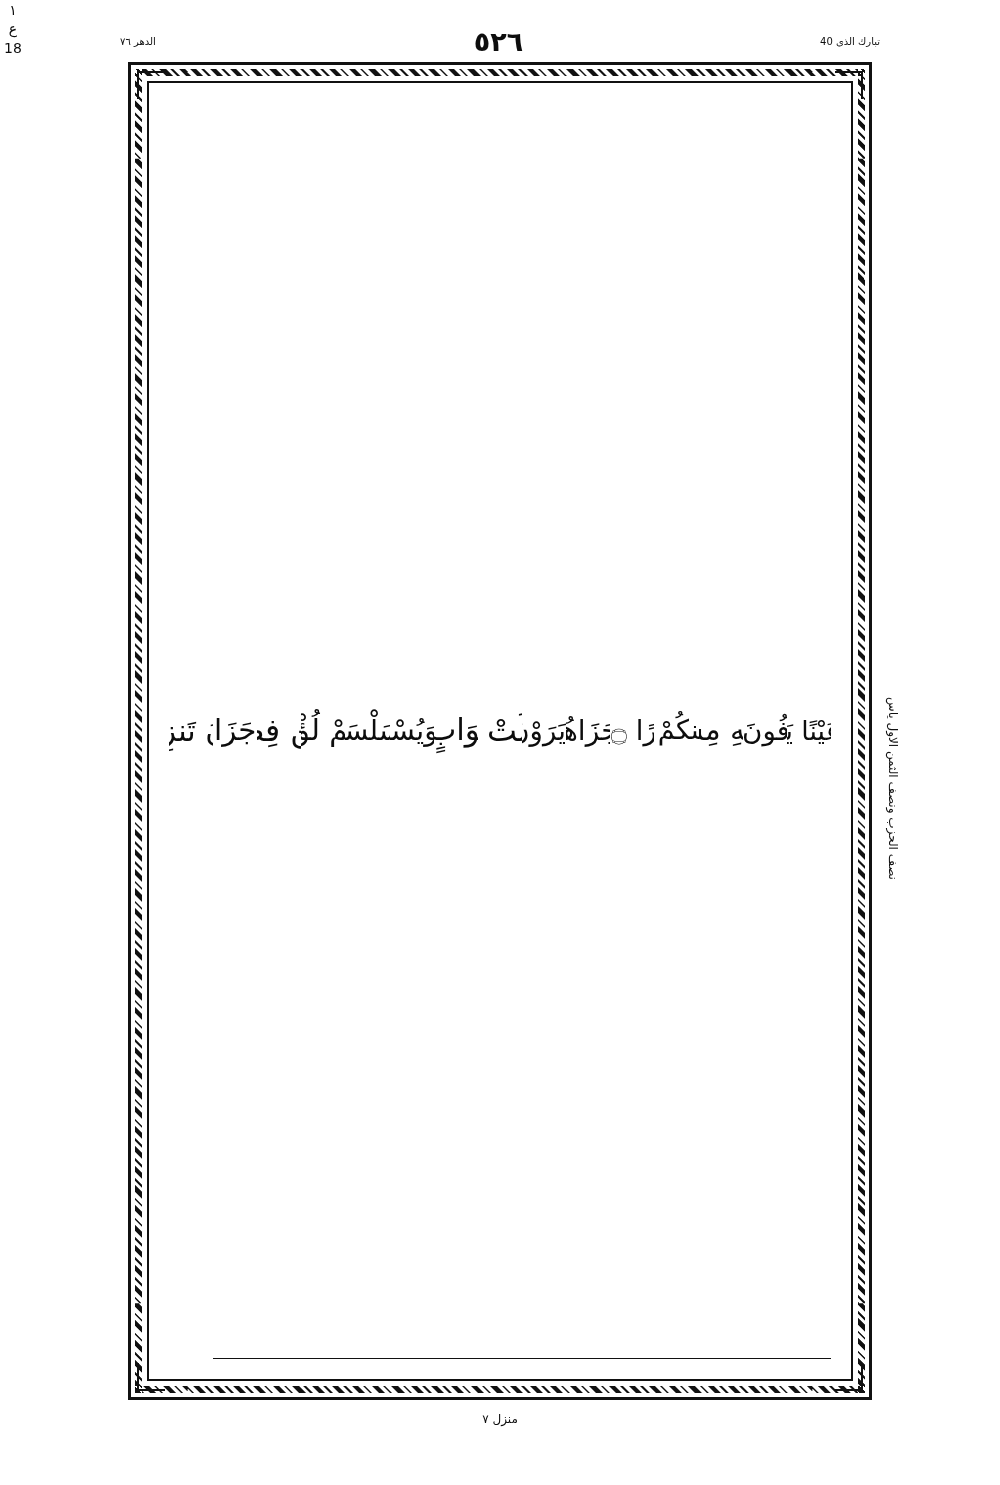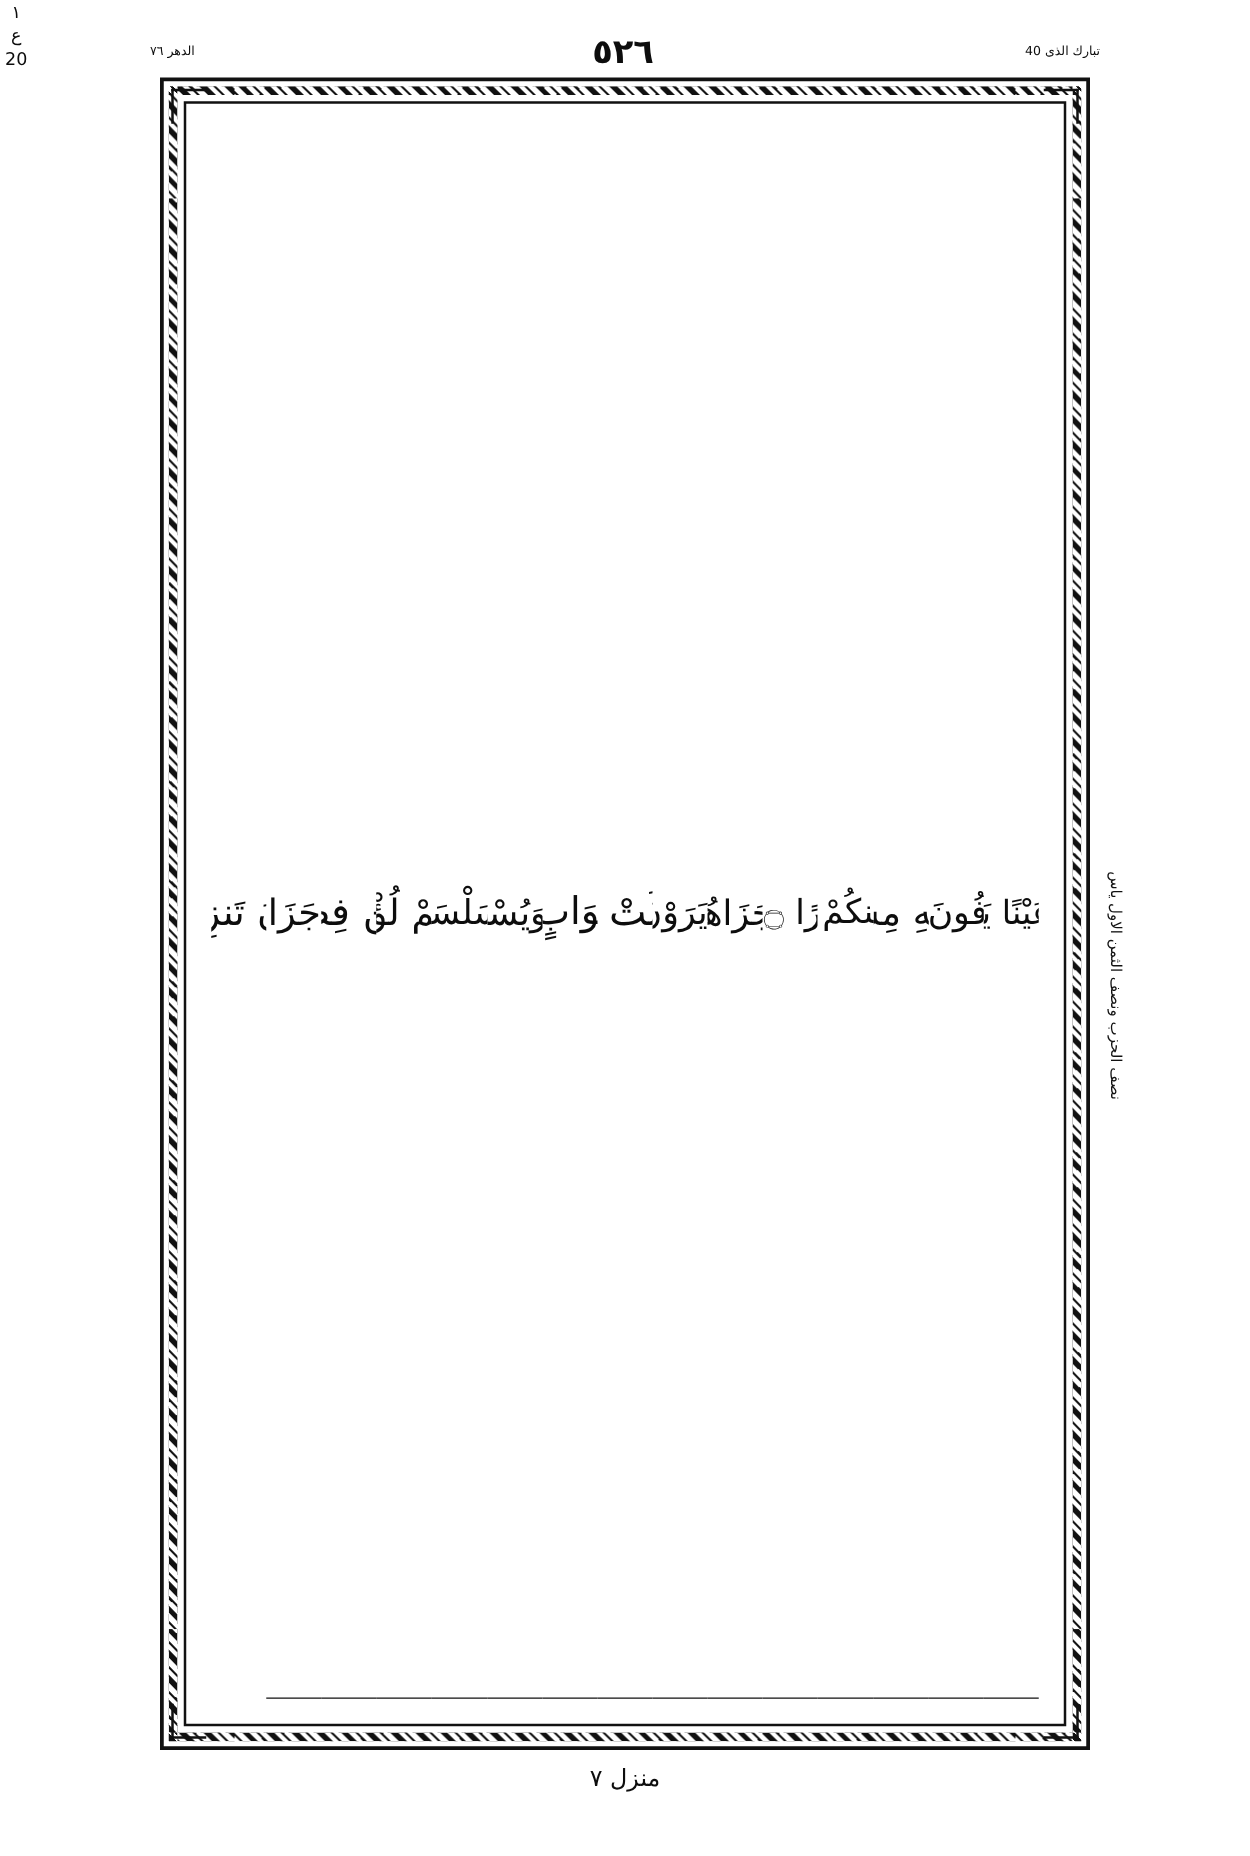--- a/index.html
+++ b/index.html
@@ -146,21 +146,21 @@
   }
   .side-note-bottom div { margin: 1px 0; }
 
   
   .footer {
     position: absolute;
     top: 1412px;
     left: 0;
     width: 100%;
     text-align: center;
-    font-size: 19px;
+    font-size: 12px;
     direction: rtl;
   }
 
   
   .corner {
     position: absolute;
     width: 26px;
     height: 26px;
     border: 2px solid #111;
   }
@@ -238,18 +238,18 @@
 
       </div>
     </div>
   </div>
 
   <div class="side-note side-note-top">نصف الحزب ونصف الثمن الاول ياس</div>
 
   <div class="side-note-bottom">
     <div>١</div>
     <div>ع</div>
-    <div>20</div>
+    <div>18</div>
   </div>
 
   <div class="footer">منزل ٧</div>
 
 </div>
 
 </body></html>

